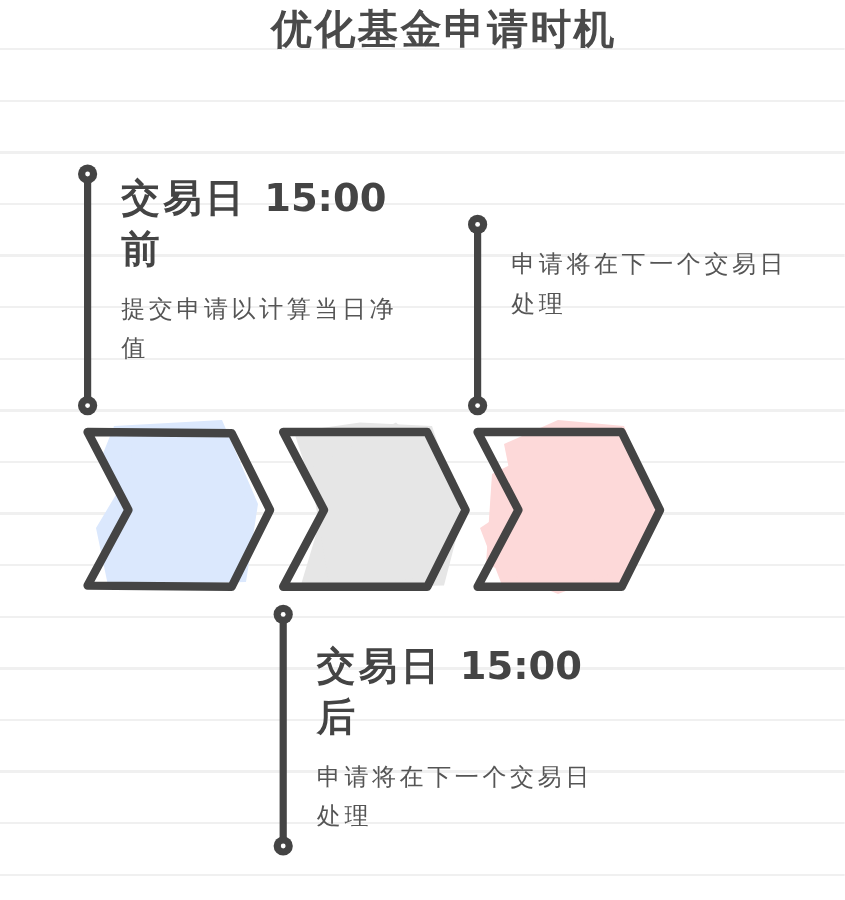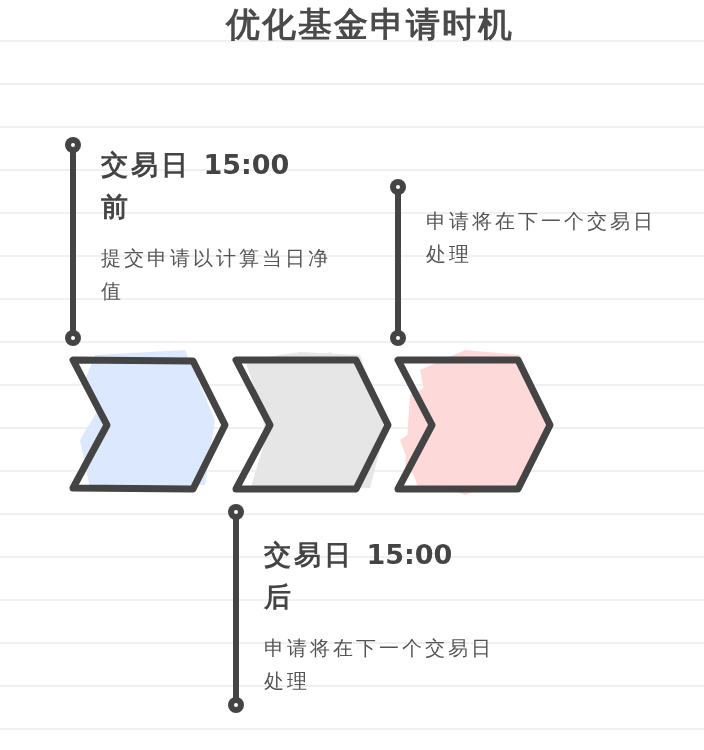--- a/index.html
+++ b/index.html
@@ -17,21 +17,21 @@
     pointer-events:none;
   }
   .title {
     position:absolute; left:0; top:2px; width:740px; text-align:center;
     font-family:"DejaVu Serif", serif; font-weight:bold; font-size:34px;
     color:#4a4a4a; letter-spacing:2px;
   }
   svg.shapes { position:absolute; left:0; top:0; }
   .card { position:absolute; }
   .card .head {
-    font-family:"DejaVu Serif", serif; font-weight:bold; font-size:27px;
+    font-family:"DejaVu Serif", serif; font-weight:bold; font-size:32px;
     line-height:42px; color:#444; letter-spacing:3px;
   }
   .card .head .time { font-family:"DejaVu Sans", sans-serif; font-weight:bold; letter-spacing:0; }
   .card .desc {
     margin-top:14px;
     font-family:Liberation Sans, sans-serif; font-size:20px; line-height:33px;
     color:#555; letter-spacing:3px;
   }
 </style>
 </head>

